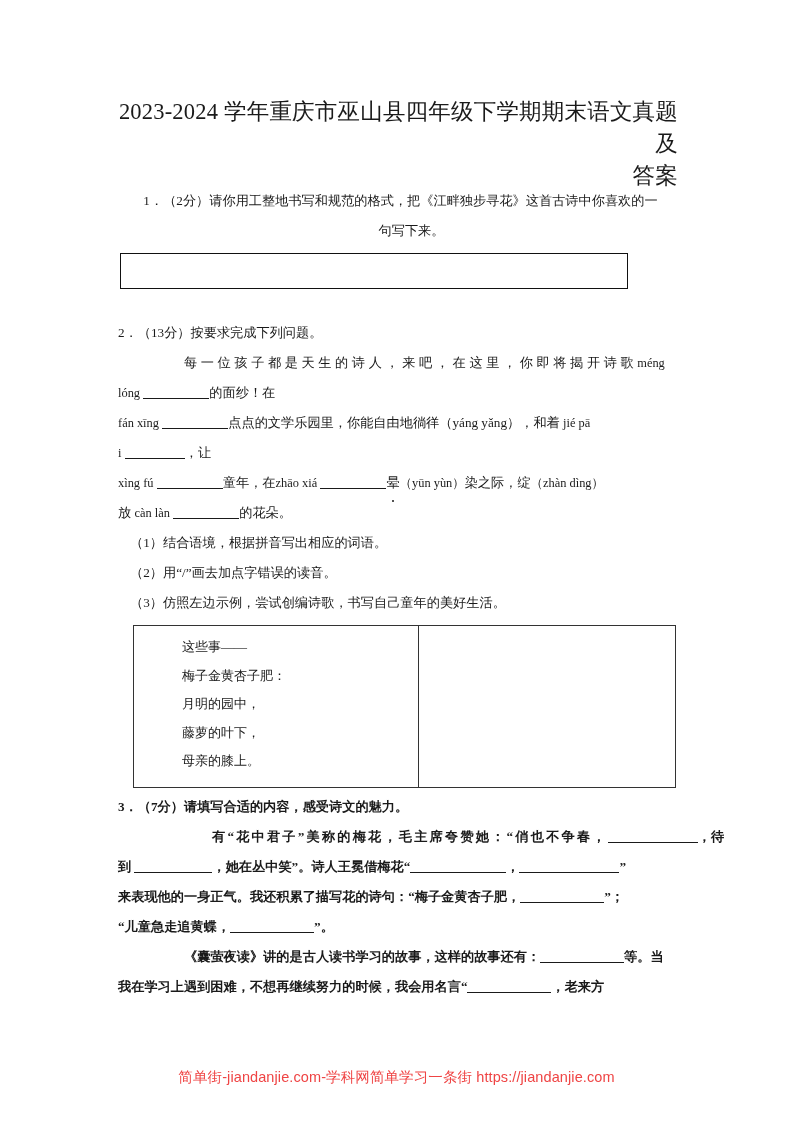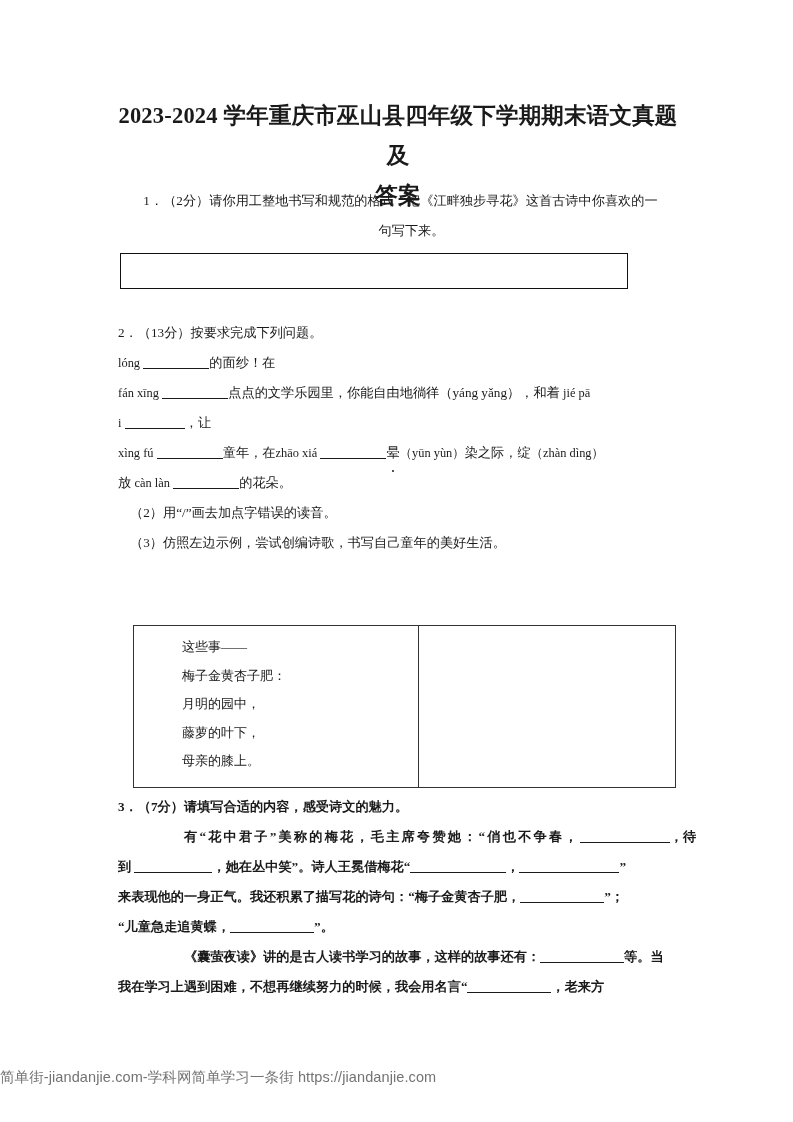--- a/index.html
+++ b/index.html
@@ -20,23 +20,23 @@
     padding: 0;
   }
 
   
   .doc-title {
     position: absolute;
     left: 118px;
     top: 96px;
     width: 560px;
     font-size: 22.5px;
-    font-weight: bold;
-    line-height: 40px;
-    text-align: center;
+    font-weight: normal;
+    line-height: 32px;
+    text-align: right;
     letter-spacing: 0.2px;
     font-family: "Liberation Serif", "DejaVu Serif", serif;
   }
 
   
   .content {
     position: absolute;
     left: 118px;
     top: 186px;
     width: 565px;
@@ -47,21 +47,21 @@
     white-space: nowrap;
   }
   .q-num {
     display: inline-block;
   }
   .indent-1 { padding-left: 22px; }
   .indent-2 { padding-left: 66px; }
   .indent-half { padding-left: 12px; }
 
   .wide-sp { letter-spacing: 3.6px; }
-  .wide-sp2 { letter-spacing: 2.2px; }
+  .wide-sp2 { letter-spacing: 2.2px; margin-left: 28px; }
 
   .py { font-family: "Liberation Serif", "DejaVu Serif", serif; font-size: 12.4px; }
 
   
   .blank {
     display: inline-block;
     border-bottom: 1px solid #1a1a1a;
     height: 14px;
     vertical-align: -2px;
   }
@@ -123,23 +123,23 @@
     line-height: 28.5px;
     white-space: nowrap;
   }
 
   
   .footer {
     position: absolute;
     left: 0;
     top: 1068px;
     width: 793px;
-    text-align: left;
+    text-align: center;
     font-size: 14.5px;
-    color: #737373;
+    color: #ef4444;
     font-family: "Liberation Sans", "DejaVu Sans", sans-serif;
     letter-spacing: 0.1px;
   }
 </style>
 </head>
 <body>
 
 <div class="page">
 
   <div class="doc-title">
@@ -154,20 +154,23 @@
     <div class="q-line indent-1">句写下来。</div>
   </div>
 
   <div class="answer-box"></div>
 
   <div class="content" style="top:318px;">
     <div class="q-line">
       <span class="q-num">2．</span><span>（13分）</span><span>按要求完成下列问题。</span>
     </div>
 
+    <div class="q-line indent-2">
+      <span class="wide-sp">每一位孩子都是天生的诗人，来吧，在这里，你即将揭开诗歌</span><span class="py">méng</span>
+    </div>
 
     <div class="q-line">
       <span class="py">lóng</span>
       <span class="blank b-66"></span><span>的面纱！在</span>
     </div>
 
     <div class="q-line">
       <span class="py">fán xīng</span>
       <span class="blank b-66"></span><span>点点的文学乐园里，你能自由地徜徉（yáng yǎng），和着</span>
       <span class="py">jié pā</span>
@@ -183,20 +186,21 @@
       <span class="blank b-66"></span><span>童年，在</span><span class="py">zhāo xiá</span>
       <span class="blank b-66"></span><span class="dotted">晕</span><span class="py">（yūn yùn）</span><span>染之际，绽</span><span class="py">（zhàn dìng）</span>
     </div>
 
     <div class="q-line">
       <span>放</span>
       <span class="py">càn làn</span>
       <span class="blank b-66"></span><span>的花朵。</span>
     </div>
 
+    <div class="q-line indent-half">（1）结合语境，根据拼音写出相应的词语。</div>
     <div class="q-line indent-half">（2）用“/”画去加点字错误的读音。</div>
     <div class="q-line indent-half">（3）仿照左边示例，尝试创编诗歌，书写自己童年的美好生活。</div>
   </div>
 
   <div class="poem-table">
     <div class="poem-cell-left">
       <div class="poem-line">这些事——</div>
       <div class="poem-line">梅子金黄杏子肥：</div>
       <div class="poem-line">月明的园中，</div>
       <div class="poem-line">藤萝的叶下，</div>

